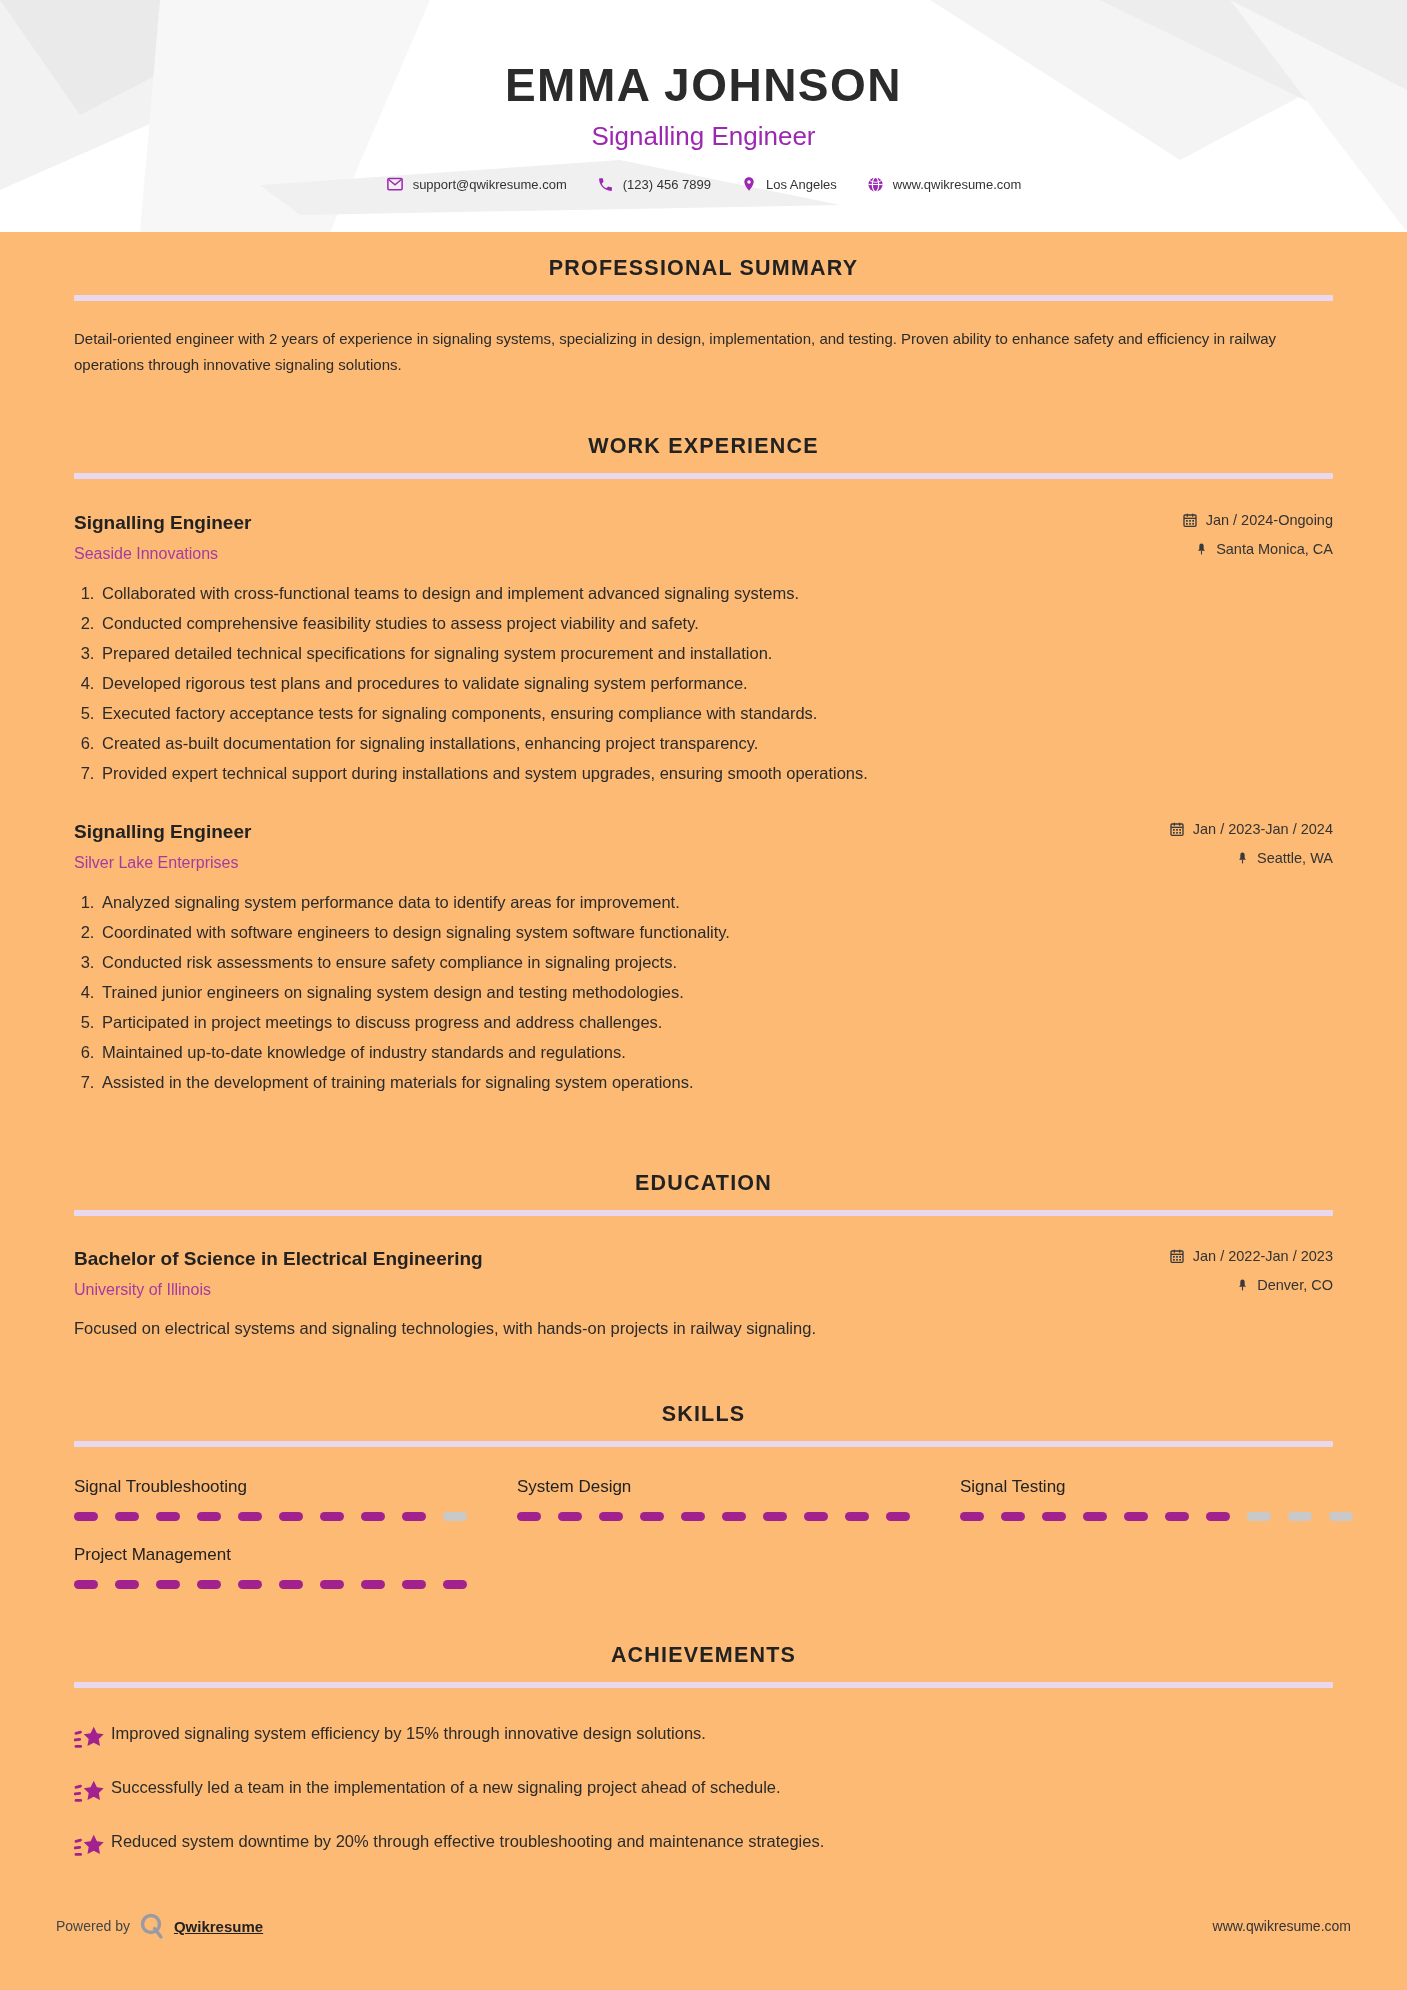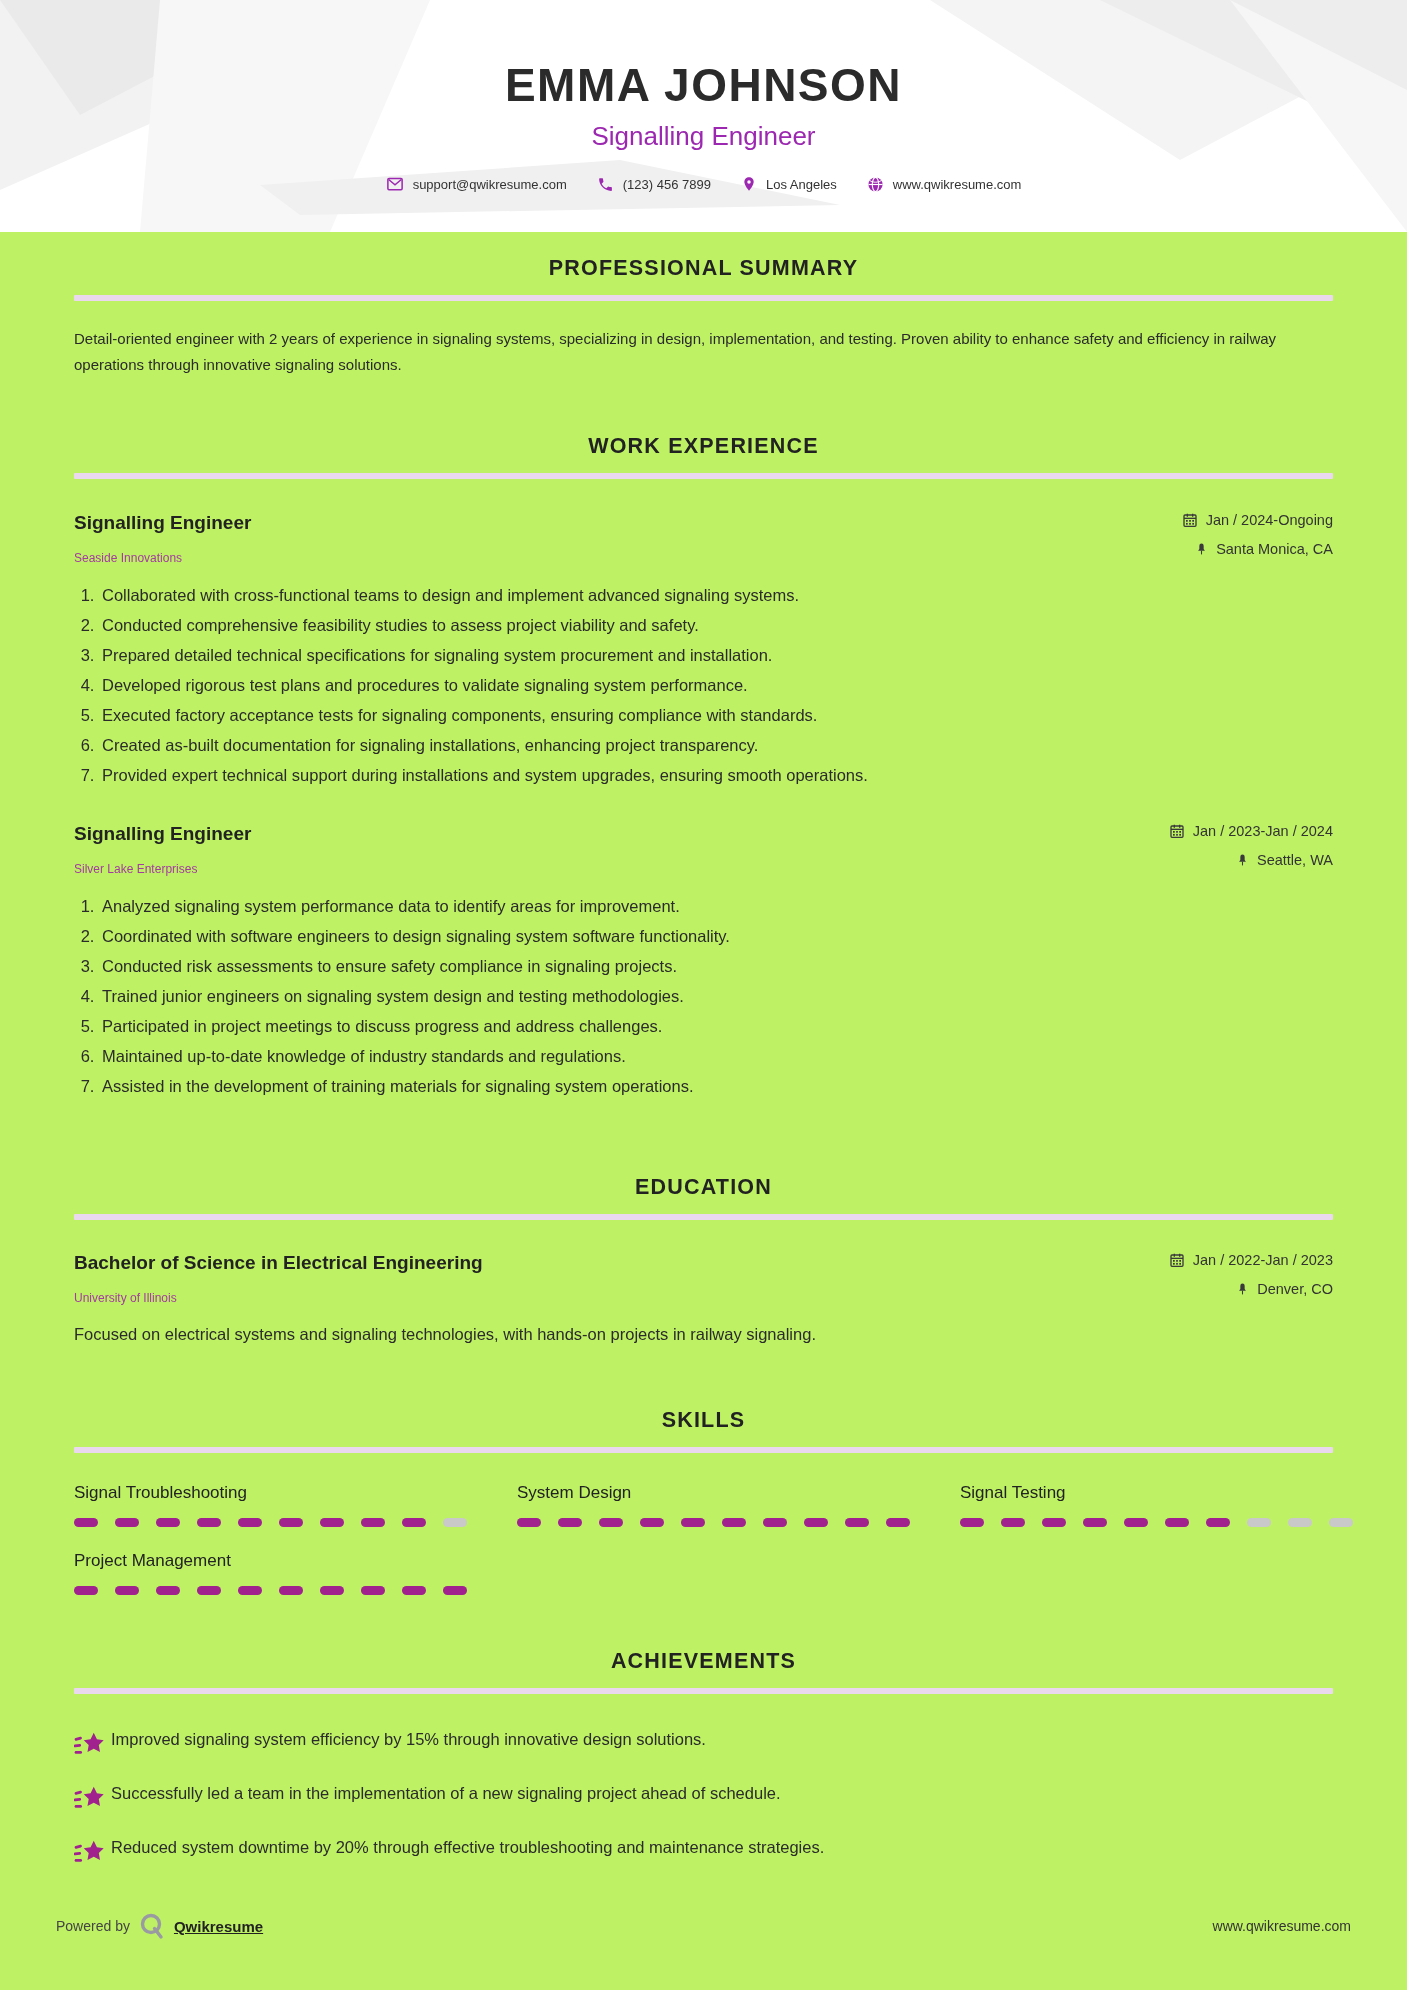--- a/index.html
+++ b/index.html
@@ -2,21 +2,21 @@
 <html style="--accent: #9c27b0; --dashFilled: #a1218f; --dashEmpty: #c9c9c9; --rule: #ead9ee; --text: #2b2b2b;"><head>
 <meta charset="utf-8">
 <title>Resume</title>
 <style>
   * { box-sizing: border-box; }
   html,body { margin:0; padding:0; background:#e8e8e8; }
   .page {
     position:relative;
     width:1407px; height:1990px;
     margin:0 auto;
-    background:#bef264;
+    background:#fdba74;
     font-family:"Liberation Sans", sans-serif;
     color:var(--text,#2b2b2b);
     overflow:hidden;
   }
   
   .header { position:relative; height:232px; }
   .header-bg { position:absolute; inset:0; z-index:0; }
   .header-inner { position:relative; z-index:1; }
   .name {
     margin:0; padding-top:58px;
@@ -44,21 +44,21 @@
     font-size:21.5px; font-weight:700; letter-spacing:1.2px;
     color:#222;
   }
   .section-rule { height:6px; margin-top:14px; background:var(--rule,#ead9ee); border-radius:1px; }
   .sec-summary .section-heading { padding-top:24px; }
   .summary-text { margin:25px 0 0; font-size:15px; line-height:1.72; }
   .sec-work .section-heading { padding-top:56px; }
   .job { margin-top:33px; }
   .job-header { display:flex; justify-content:space-between; align-items:flex-start; }
   .job-title-line { font-size:19px; font-weight:600; color:#222; }
-  .company { margin-top:17px; font-size:12px; color:#a43ba0; }
+  .company { margin-top:11px; font-size:16px; color:#a43ba0; }
   .entry-meta { text-align:right; font-size:14.5px; color:#333; }
   .meta-row { display:flex; justify-content:flex-end; align-items:center; gap:8px; }
   .meta-row + .meta-row { margin-top:13px; }
   .bullets { margin:15px 0 0; padding-left:25px; font-size:16.5px; line-height:1.82; }
   .bullets li { padding-left:3px; }
   .sec-education .section-heading { padding-top:74px; }
   .edu-entry { margin-top:32px; }
   .edu-desc { margin-top:15px; font-size:16.5px; line-height:1.7; }
   .sec-skills .section-heading { padding-top:60px; }
   .skills-grid {

